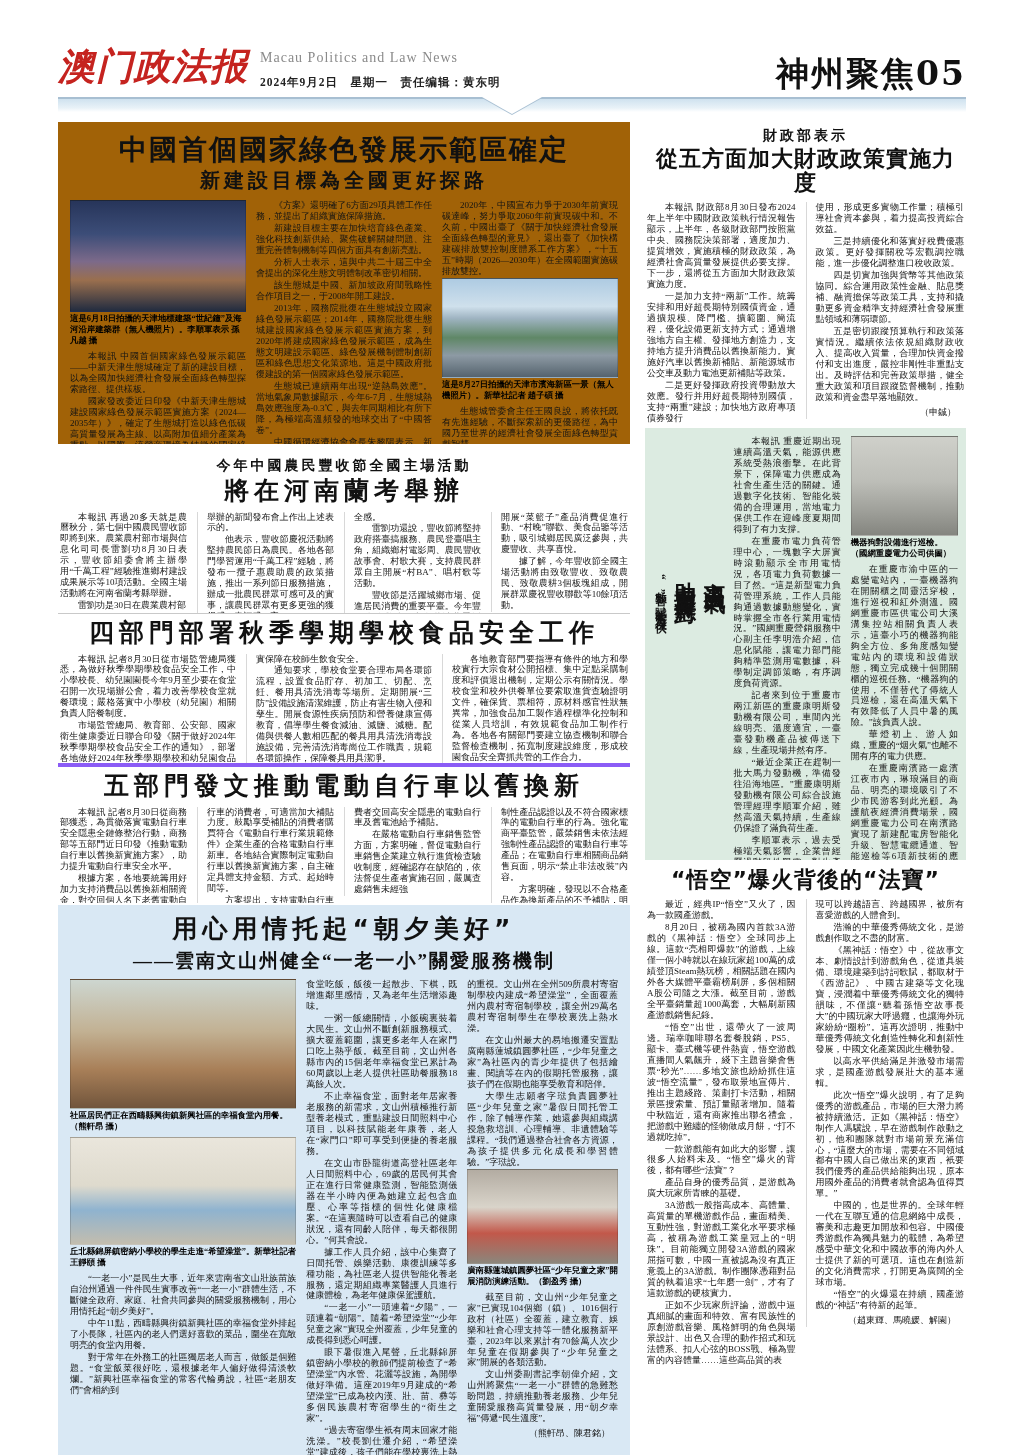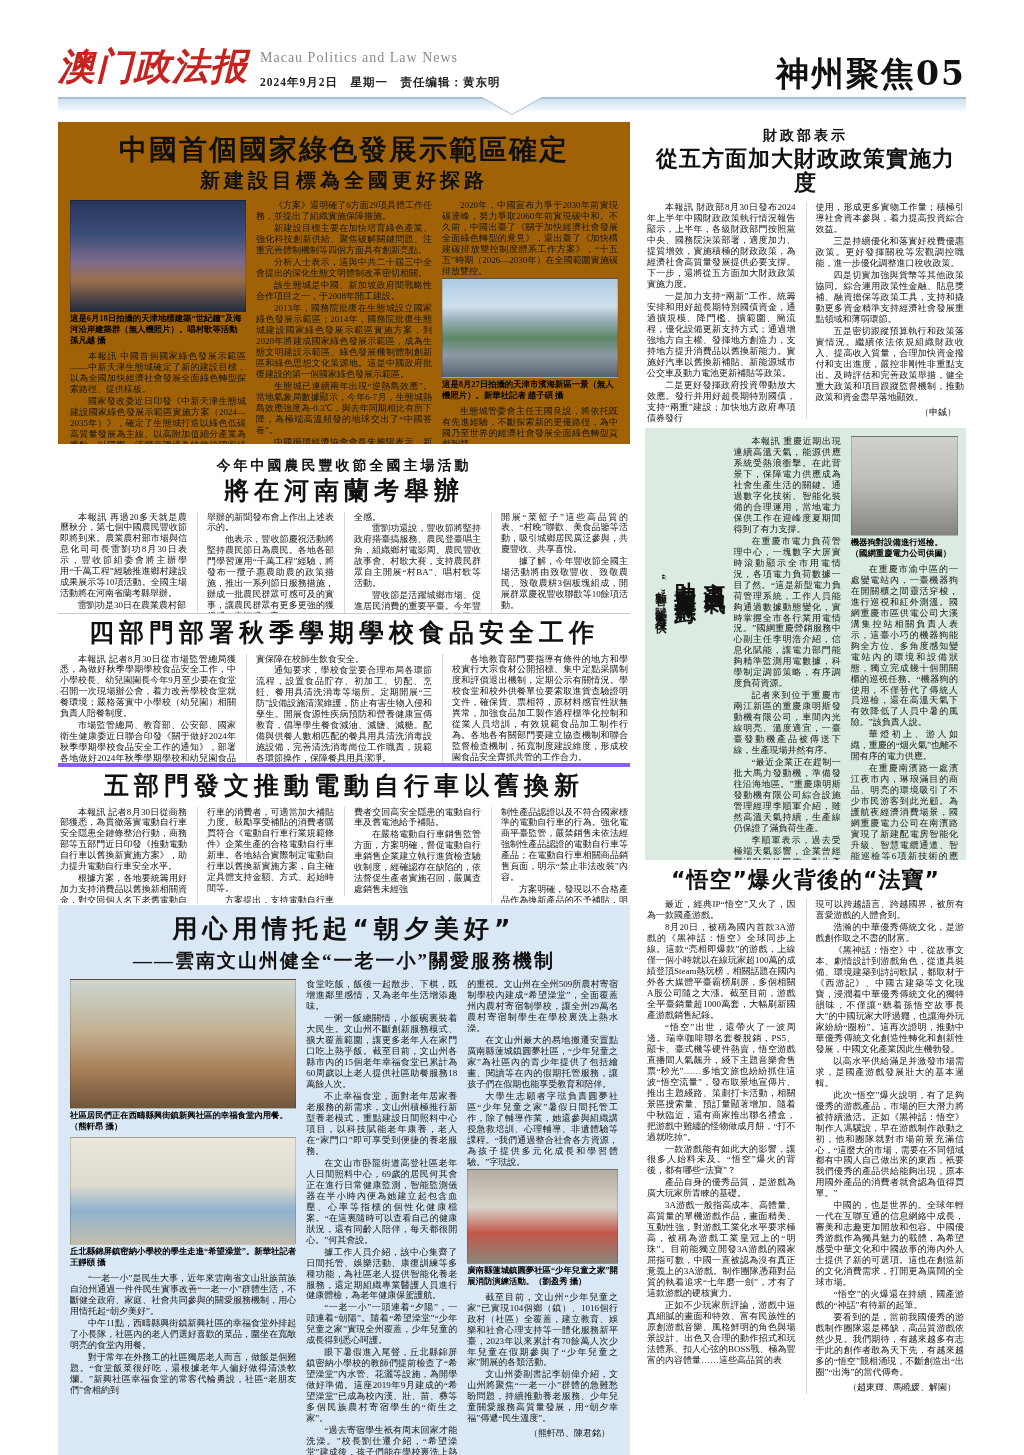--- a/index.html
+++ b/index.html
@@ -83,21 +83,21 @@
   <div class="content">
 
     <div class="lz">
 
       <section class="art a1">
         <h1 class="h-big">中國首個國家綠色發展示範區確定</h1>
         <h2 class="h-sub">新建設目標為全國更好探路</h2>
         <div class="cols">
             <div class="col">
               <div class="photo ph-skyline" style="height: 112px;"></div>
-              <p class="cap">這是6月18日拍攝的天津地標建築“世紀鐘”及海河沿岸建築群（無人機照片）。唱村歌等活動 孫凡越 攝</p>
+              <p class="cap">這是6月18日拍攝的天津地標建築“世紀鐘”及海河沿岸建築群（無人機照片）。李順軍表示 孫凡越 攝</p>
               <p class="bp">本報訊 中國首個國家綠色發展示範區——中新天津生態城確定了新的建設目標，以為全國加快經濟社會發展全面綠色轉型探索路徑、提供樣板。</p>
               <p class="bp">國家發改委近日印發《中新天津生態城建設國家綠色發展示範區實施方案（2024—2035年）》，確定了生態城打造以綠色低碳高質量發展為主線、以高附加值細分產業為重點、以國際一流營商環境為特徵的國家綠色發展示範區建設目標，提出了3方面20項主要指標，到2035年使綠色發展主要指標達到國際領先水平。</p>
             </div>
             <div class="col">
               <p class="bp">《方案》還明確了6方面29項具體工作任務，並提出了組織實施保障措施。</p>
               <p class="bp">新建設目標主要在加快培育綠色產業、強化科技創新供給、聚焦破解關鍵問題、注重完善體制機制等四個方面具有創新亮點。</p>
               <p class="bp">分析人士表示，這與中共二十屆三中全會提出的深化生態文明體制改革密切相關。</p>
               <p class="bp">該生態城是中國、新加坡政府間戰略性合作項目之一，于2008年開工建設。</p>
               <p class="bp">2013年，國務院批復在生態城設立國家綠色發展示範區；2014年，國務院批復生態城建設國家綠色發展示範區實施方案，到2020年將建成國家綠色發展示範區，成為生態文明建設示範區、綠色發展機制體制創新區和綠色思想文化策源地。這是中國政府批復建設的第一個國家綠色發展示範區。</p>
               <p class="bp">生態城已連續兩年出現“逆熱島效應”。當地氣象局數據顯示，今年6-7月，生態城熱島效應強度為-0.3℃，與去年同期相比有所下降，為極端高溫頻發的地球交出了“中國答卷”。</p>
@@ -123,21 +123,21 @@
             <div class="col">
               <p class="bp noind">舉辦的新聞發布會上作出上述表示的。</p>
               <p class="bp">他表示，豐收節慶祝活動將堅持農民節日為農民。各地各部門學習運用“千萬工程”經驗，將發布一攬子惠農助農的政策措施，推出一系列節日服務措施，辦成一批農民群眾可感可及的實事，讓農民群眾有更多更強的獲得感、幸福感、安</p>
             </div>
             <div class="col">
               <p class="bp noind">全感。</p>
               <p class="bp">雷劉功還說，豐收節將堅持政府搭臺搞服務、農民登臺唱主角，組織鄉村電影周、農民豐收故事會、村歌大賽，支持農民群眾自主開展“村BA”、唱村歌等活動。</p>
               <p class="bp">豐收節是活躍城鄉市場、促進居民消費的重要平臺。今年豐收節將繼續組織金秋消費季活動，還將</p>
             </div>
             <div class="col">
-              <p class="bp noind">開展“菜籃子”這些高品質的表、“村晚”聯歡、美食品鑒等活動，吸引城鄉居民廣泛參與，共慶豐收、共享喜悅。</p>
+              <p class="bp noind">開展“菜籃子”產品消費促進行動、“村晚”聯歡、美食品鑒等活動，吸引城鄉居民廣泛參與，共慶豐收、共享喜悅。</p>
               <p class="bp">據了解，今年豐收節全國主場活動將由致敬豐收、致敬農民、致敬農耕3個板塊組成，開展群眾慶祝豐收聯歡等10餘項活動。</p>
             </div>
           </div>
       </section>
 
       <section class="art a3">
         <h1 class="h-mid">四部門部署秋季學期學校食品安全工作</h1>
         <div class="cols rules">
             <div class="col">
               <p class="bp">本報訊 記者8月30日從市場監管總局獲悉，為做好秋季學期學校食品安全工作，中小學校長、幼兒園園長今年9月至少要在食堂召開一次現場辦公會，着力改善學校食堂就餐環境；嚴格落實中小學校（幼兒園）相關負責人陪餐制度。</p>
@@ -273,21 +273,20 @@
               <p class="bp">正如不少玩家所評論，游戲中逼真細膩的畫面和特效、富有民族性的原創游戲音樂、風格鮮明的角色與場景設計、出色又合理的動作招式和玩法體系、扣人心弦的BOSS戰、極為豐富的內容體量……這些高品質的表</p>
             </div>
             <div class="col">
               <p class="bp noind">現可以跨越語言、跨越國界，被所有喜愛游戲的人體會到。</p>
               <p class="bp">浩瀚的中華優秀傳統文化，是游戲創作取之不盡的財富。</p>
               <p class="bp">《黑神話：悟空》中，從故事文本、劇情設計到游戲角色，從道具裝備、環境建築到詩詞歌賦，都取材于《西游記》、中國古建築等文化瑰寶，浸潤着中華優秀傳統文化的獨特韻味，不僅讓“聽着孫悟空故事長大”的中國玩家大呼過癮，也讓海外玩家紛紛“圈粉”。這再次證明，推動中華優秀傳統文化創造性轉化和創新性發展，中國文化產業因此生機勃發。</p>
               <p class="bp">以高水平供給滿足并激發市場需求，是國產游戲發展壯大的基本邏輯。</p>
               <p class="bp">此次“悟空”爆火說明，有了足夠優秀的游戲產品，市場的巨大潛力將被持續激活。正如《黑神話：悟空》制作人馮驥說，早在游戲制作啟動之初，他和團隊就對市場前景充滿信心，“這麼大的市場，需要在不同領域都有中國人自己做出來的東西，衹要我們優秀的產品供給能夠出現，原本用國外產品的消費者就會認為值得買單。”</p>
               <p class="bp">中國的，也是世界的。全球年輕一代在互聯互通的信息網絡中成長，審美和志趣更加開放和包容。中國優秀游戲作為獨具魅力的載體，為希望感受中華文化和中國故事的海內外人士提供了新的可選項。這也在創造新的文化消費需求，打開更為廣闊的全球市場。</p>
               <p class="bp">“悟空”的火爆還在持續，國產游戲的“神話”有待新的起筆。</p>
-              <p class="bp">要看到的是，當前我國優秀的游戲制作團隊還是稀缺，高品質游戲依然少見。我們期待，有越來越多有志于此的創作者敢為天下先，有越來越多的“悟空”競相涌現，不斷創造出“出圈”“出海”的當代傳奇。</p>
               <p class="byline">（趙東輝、馬曉媛、解園）</p>
             </div>
           </div>
       </section>
 
     </div>
   </div>
 </div>
 
 </body></html>

